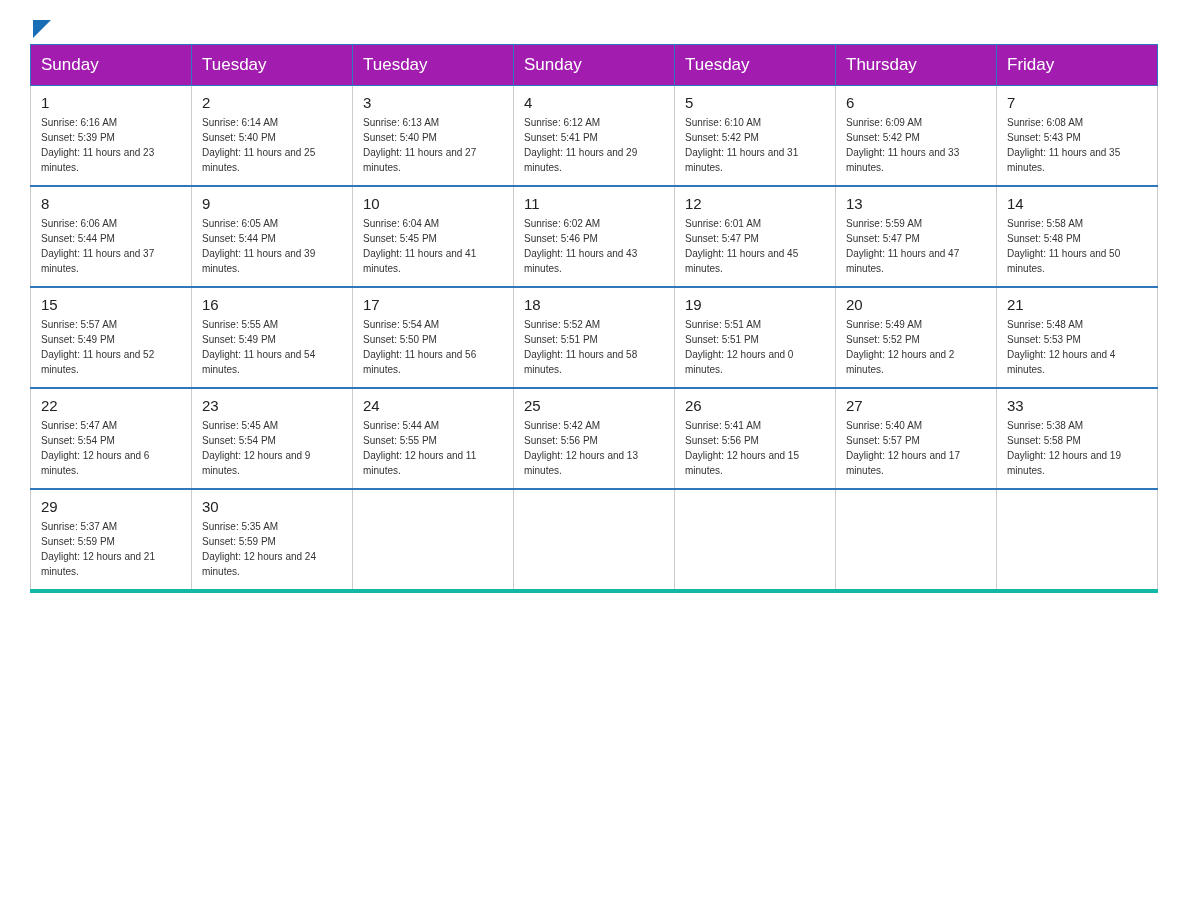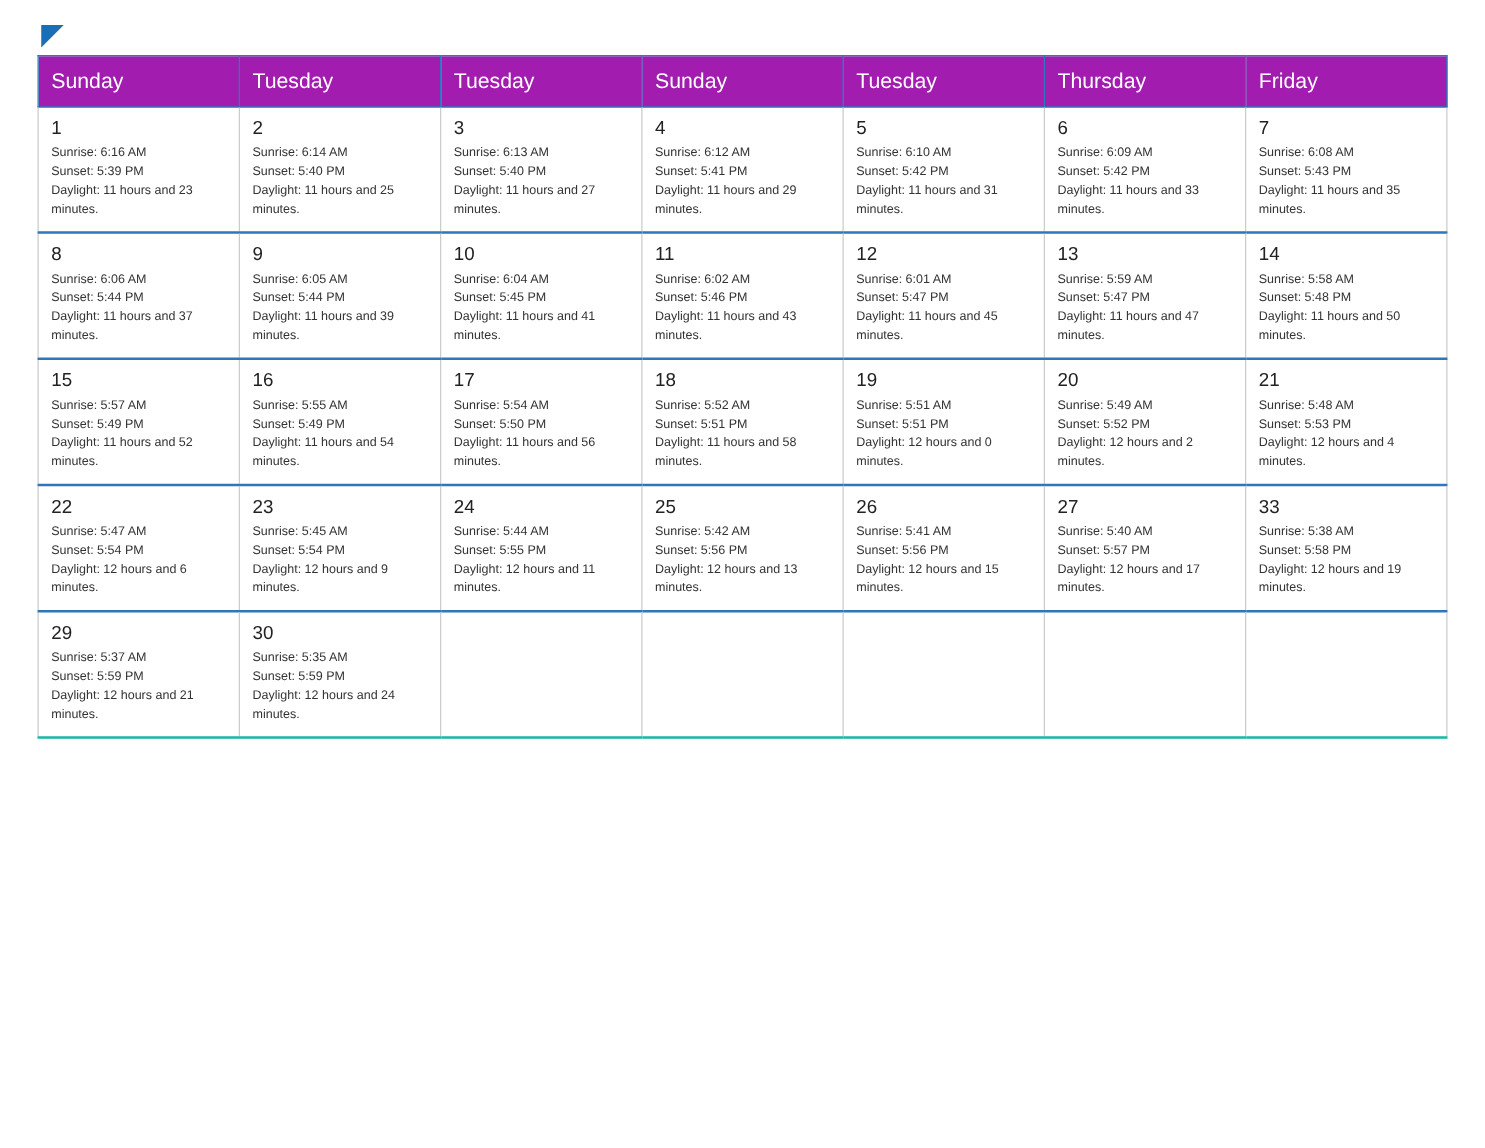--- a/index.html
+++ b/index.html
@@ -60,21 +60,21 @@
       border: 1px solid #ccc;
       font-size: 13.5px;
       color: #333;
       width: 14.28%;
       min-height: 90px;
     }
     .calendar-table tr td {
       border-bottom: 2px solid #2e77bc;
     }
     .calendar-table tr:last-child td {
-      border-bottom: 2px solid #14b8a6;
+      border-bottom: 4px solid #14b8a6;
     }
     .day-number {
       font-size: 15px;
       font-weight: normal;
       color: #222;
       display: block;
       margin-bottom: 4px;
     }
     .day-info {
       font-size: 10px;

